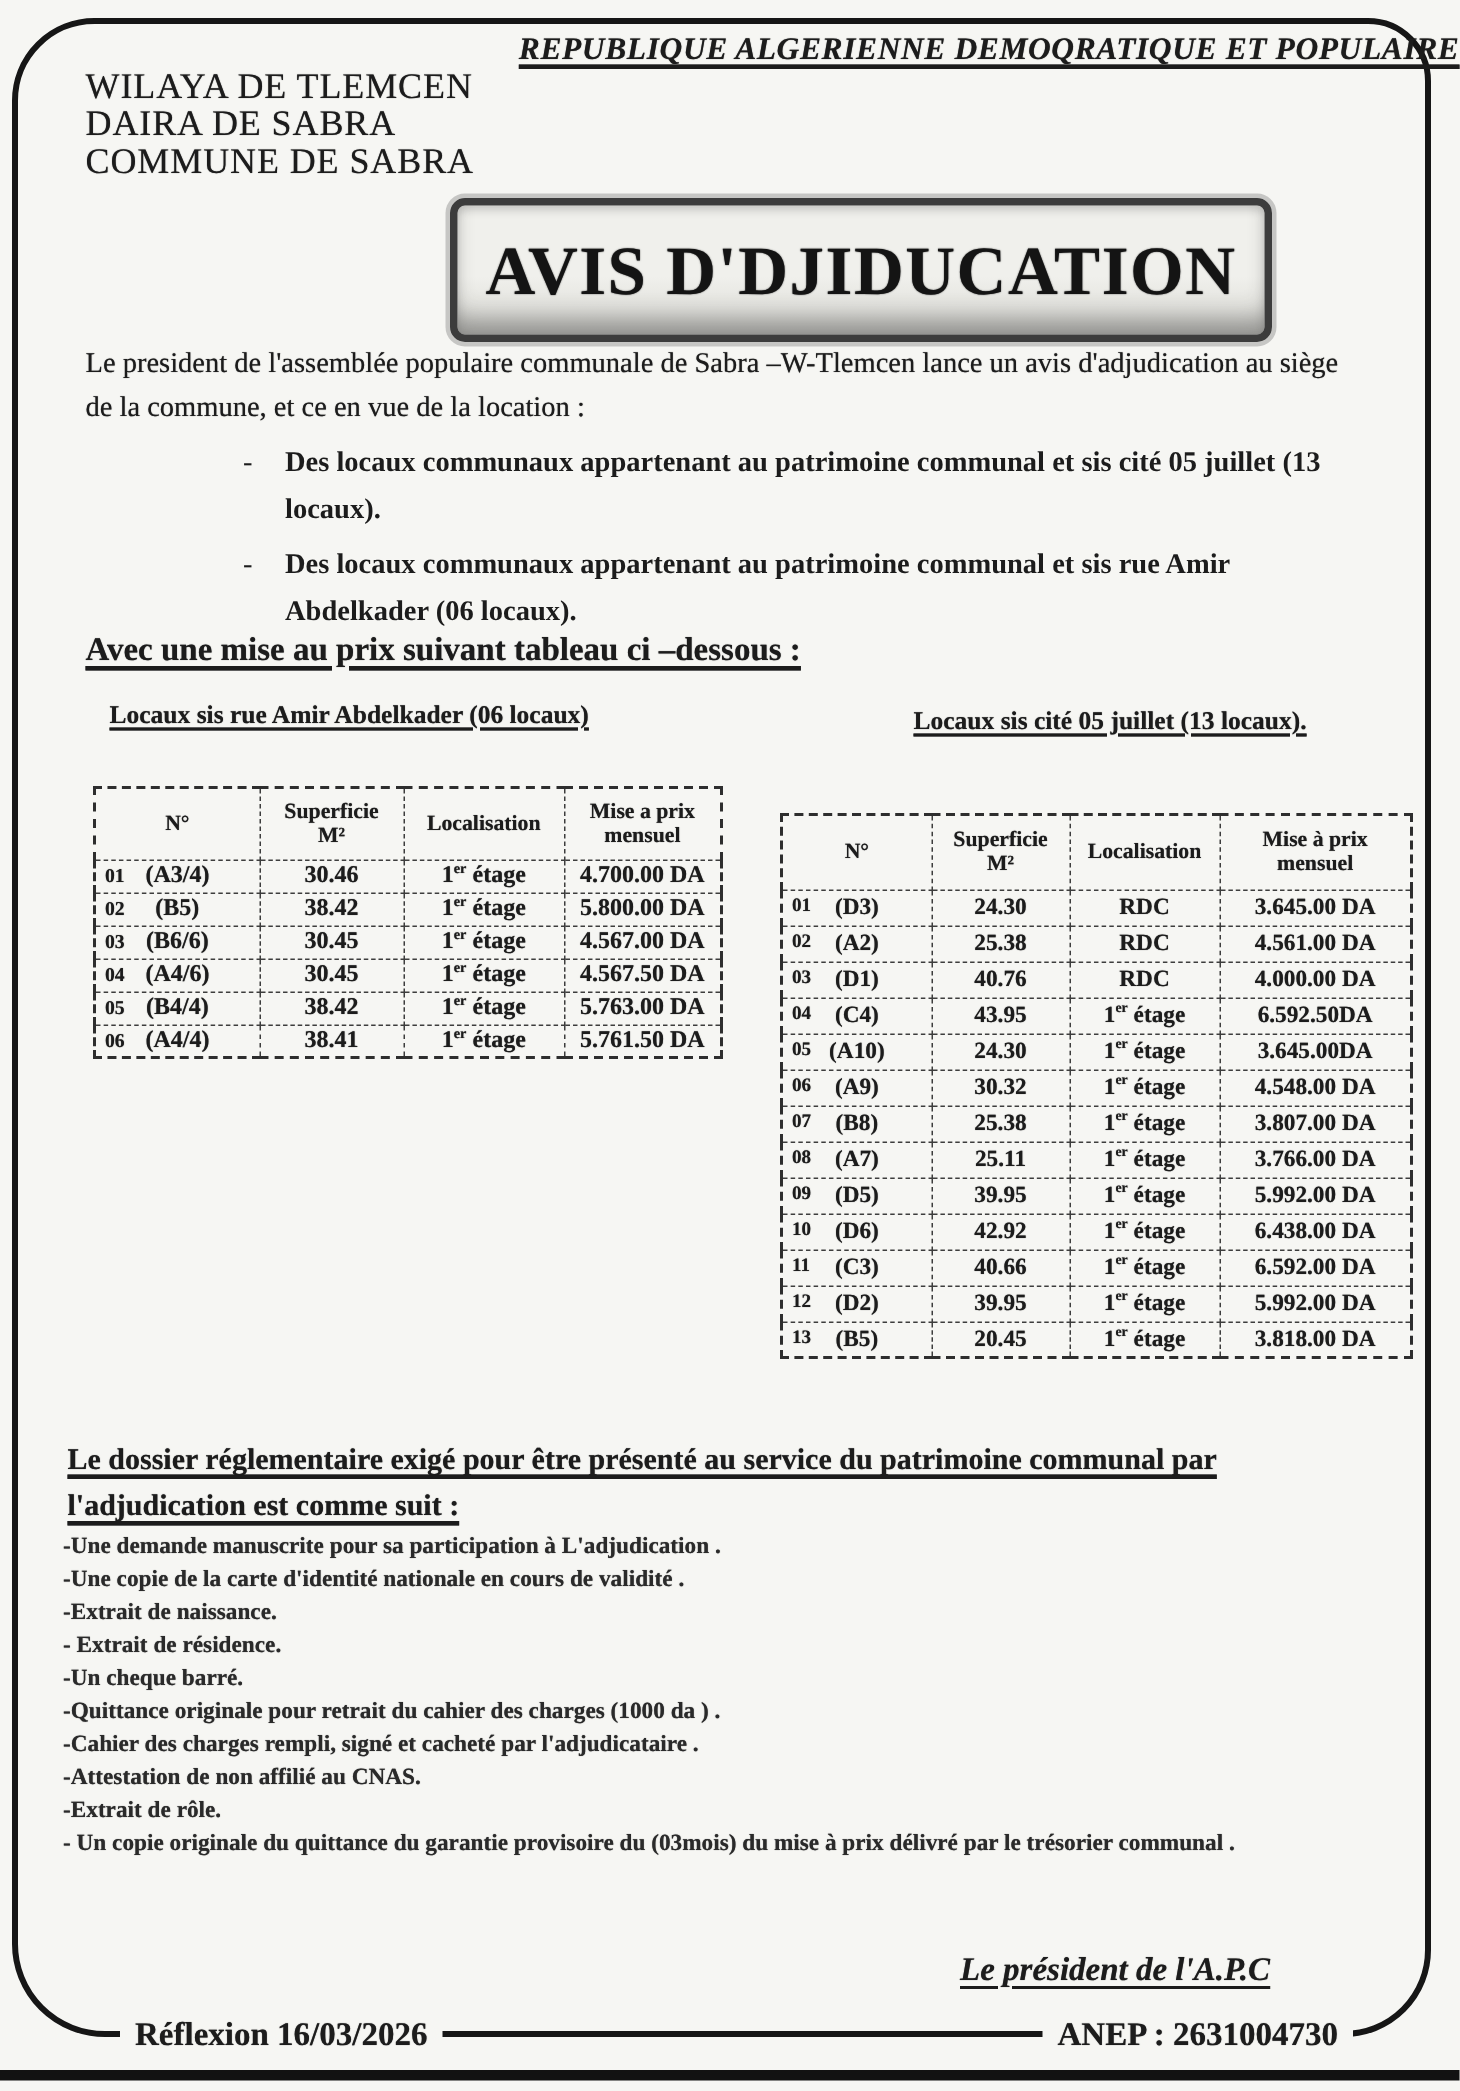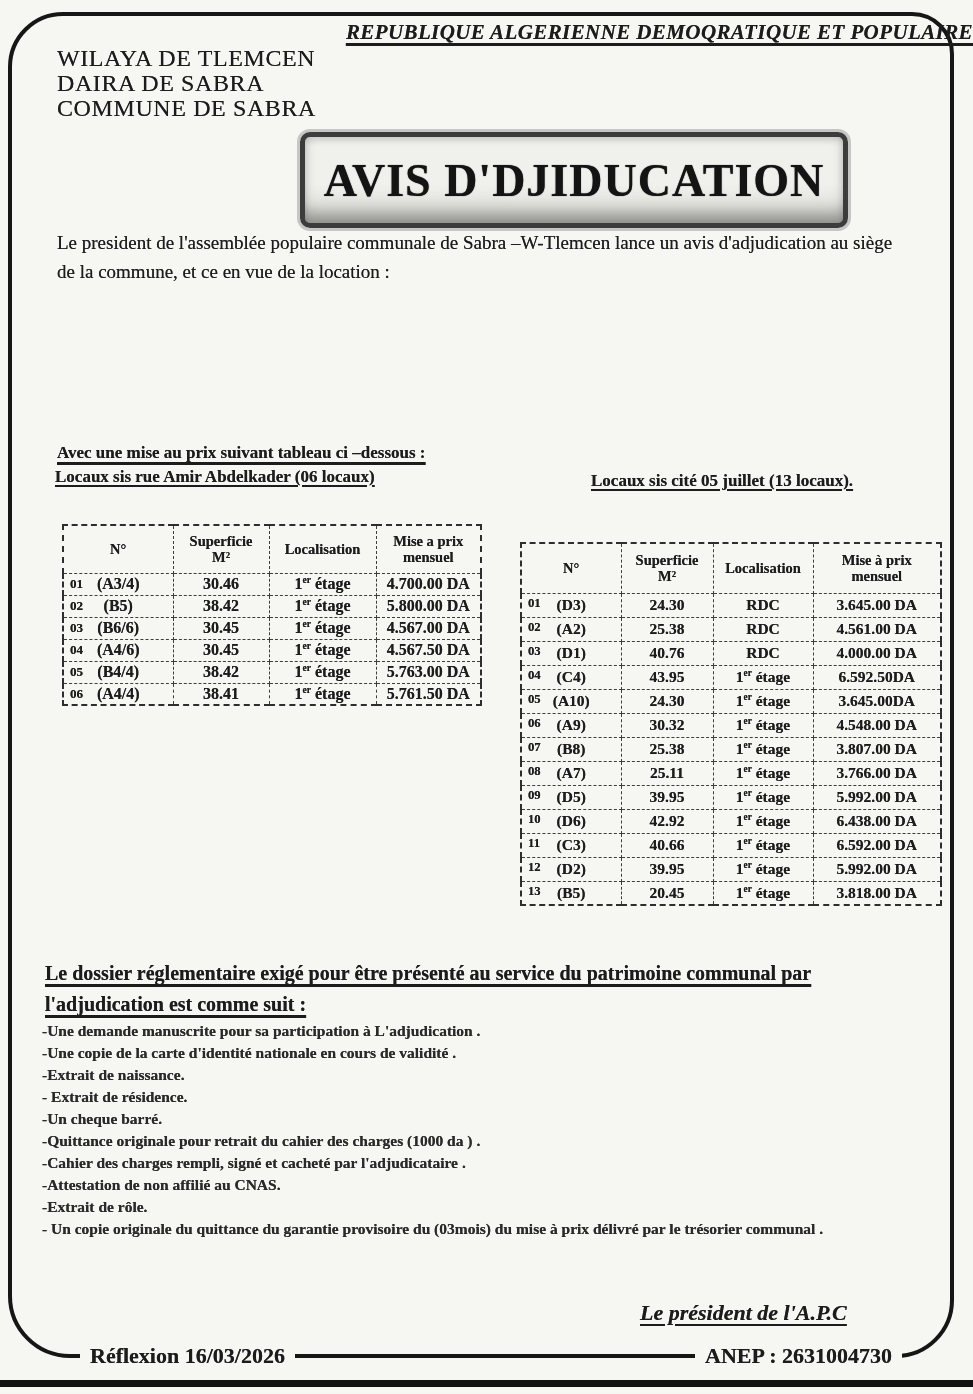--- a/index.html
+++ b/index.html
@@ -53,27 +53,27 @@
   }
 
   
   .intro{position:absolute;left:57px;top:228px;width:850px;font-size:19px;line-height:29px;}
   .intro-bullets{margin-top:7px;margin-left:105px;width:730px;}
   .bullet{position:relative;font-weight:700;line-height:31px;padding-left:28px;margin-bottom:6px;}
   .bullet::before{content:"-";position:absolute;left:0;top:0;font-weight:400;}
 
   .price-heading{
     position:absolute;left:57px;top:420px;
-    font-size:17px;font-weight:700;
-    text-decoration:underline;text-decoration-thickness:2.5px;text-underline-offset:4px;margin-top:23px;
+    font-size:22px;font-weight:700;
+    text-decoration:underline;text-decoration-thickness:2.5px;text-underline-offset:4px;
   }
 
   .table-caption{
     position:absolute;font-size:17px;font-weight:700;
-    text-decoration:underline;text-decoration-thickness:2px;text-underline-offset:3px;
+    text-decoration:underline;text-decoration-thickness:2px;text-underline-offset:3px;margin-left:18px;
   }
   .caption-left{left:55px;top:467px;}
   .caption-right{left:591px;top:471px;}
 
   
   table.scan{
     position:absolute;border-collapse:collapse;table-layout:fixed;
     font-weight:700;color:var(--ink);
     border:2px dashed #2e2e2e;
   }
@@ -148,20 +148,24 @@
       <div>DAIRA DE SABRA</div>
       <div>COMMUNE DE SABRA</div>
     </div>
 
   <div class="title-box">
     <span class="title-text">AVIS D'DJIDUCATION</span>
   </div>
 
   <div class="intro">
     <div class="fuzz">Le president de l'assemblée populaire communale de Sabra –W-Tlemcen lance un avis d'adjudication au siège de la commune, et ce en vue de la location :</div>
+    <div class="intro-bullets">
+        <div class="bullet">Des locaux communaux appartenant au patrimoine communal et sis cité 05 juillet (13 locaux).</div>
+        <div class="bullet">Des locaux communaux appartenant au patrimoine communal et sis rue Amir Abdelkader (06 locaux).</div>
+      </div>
   </div>
 
   <div class="price-heading fuzz">Avec une mise au prix suivant tableau ci –dessous :</div>
 
   <div class="table-caption caption-left fuzz">Locaux sis rue Amir Abdelkader (06 locaux)</div>
   <div class="table-caption caption-right fuzz">Locaux sis cité 05 juillet (13 locaux).</div>
 
   <table class="scan tbl-left fuzz">
     <colgroup>
         <col class="c1">

